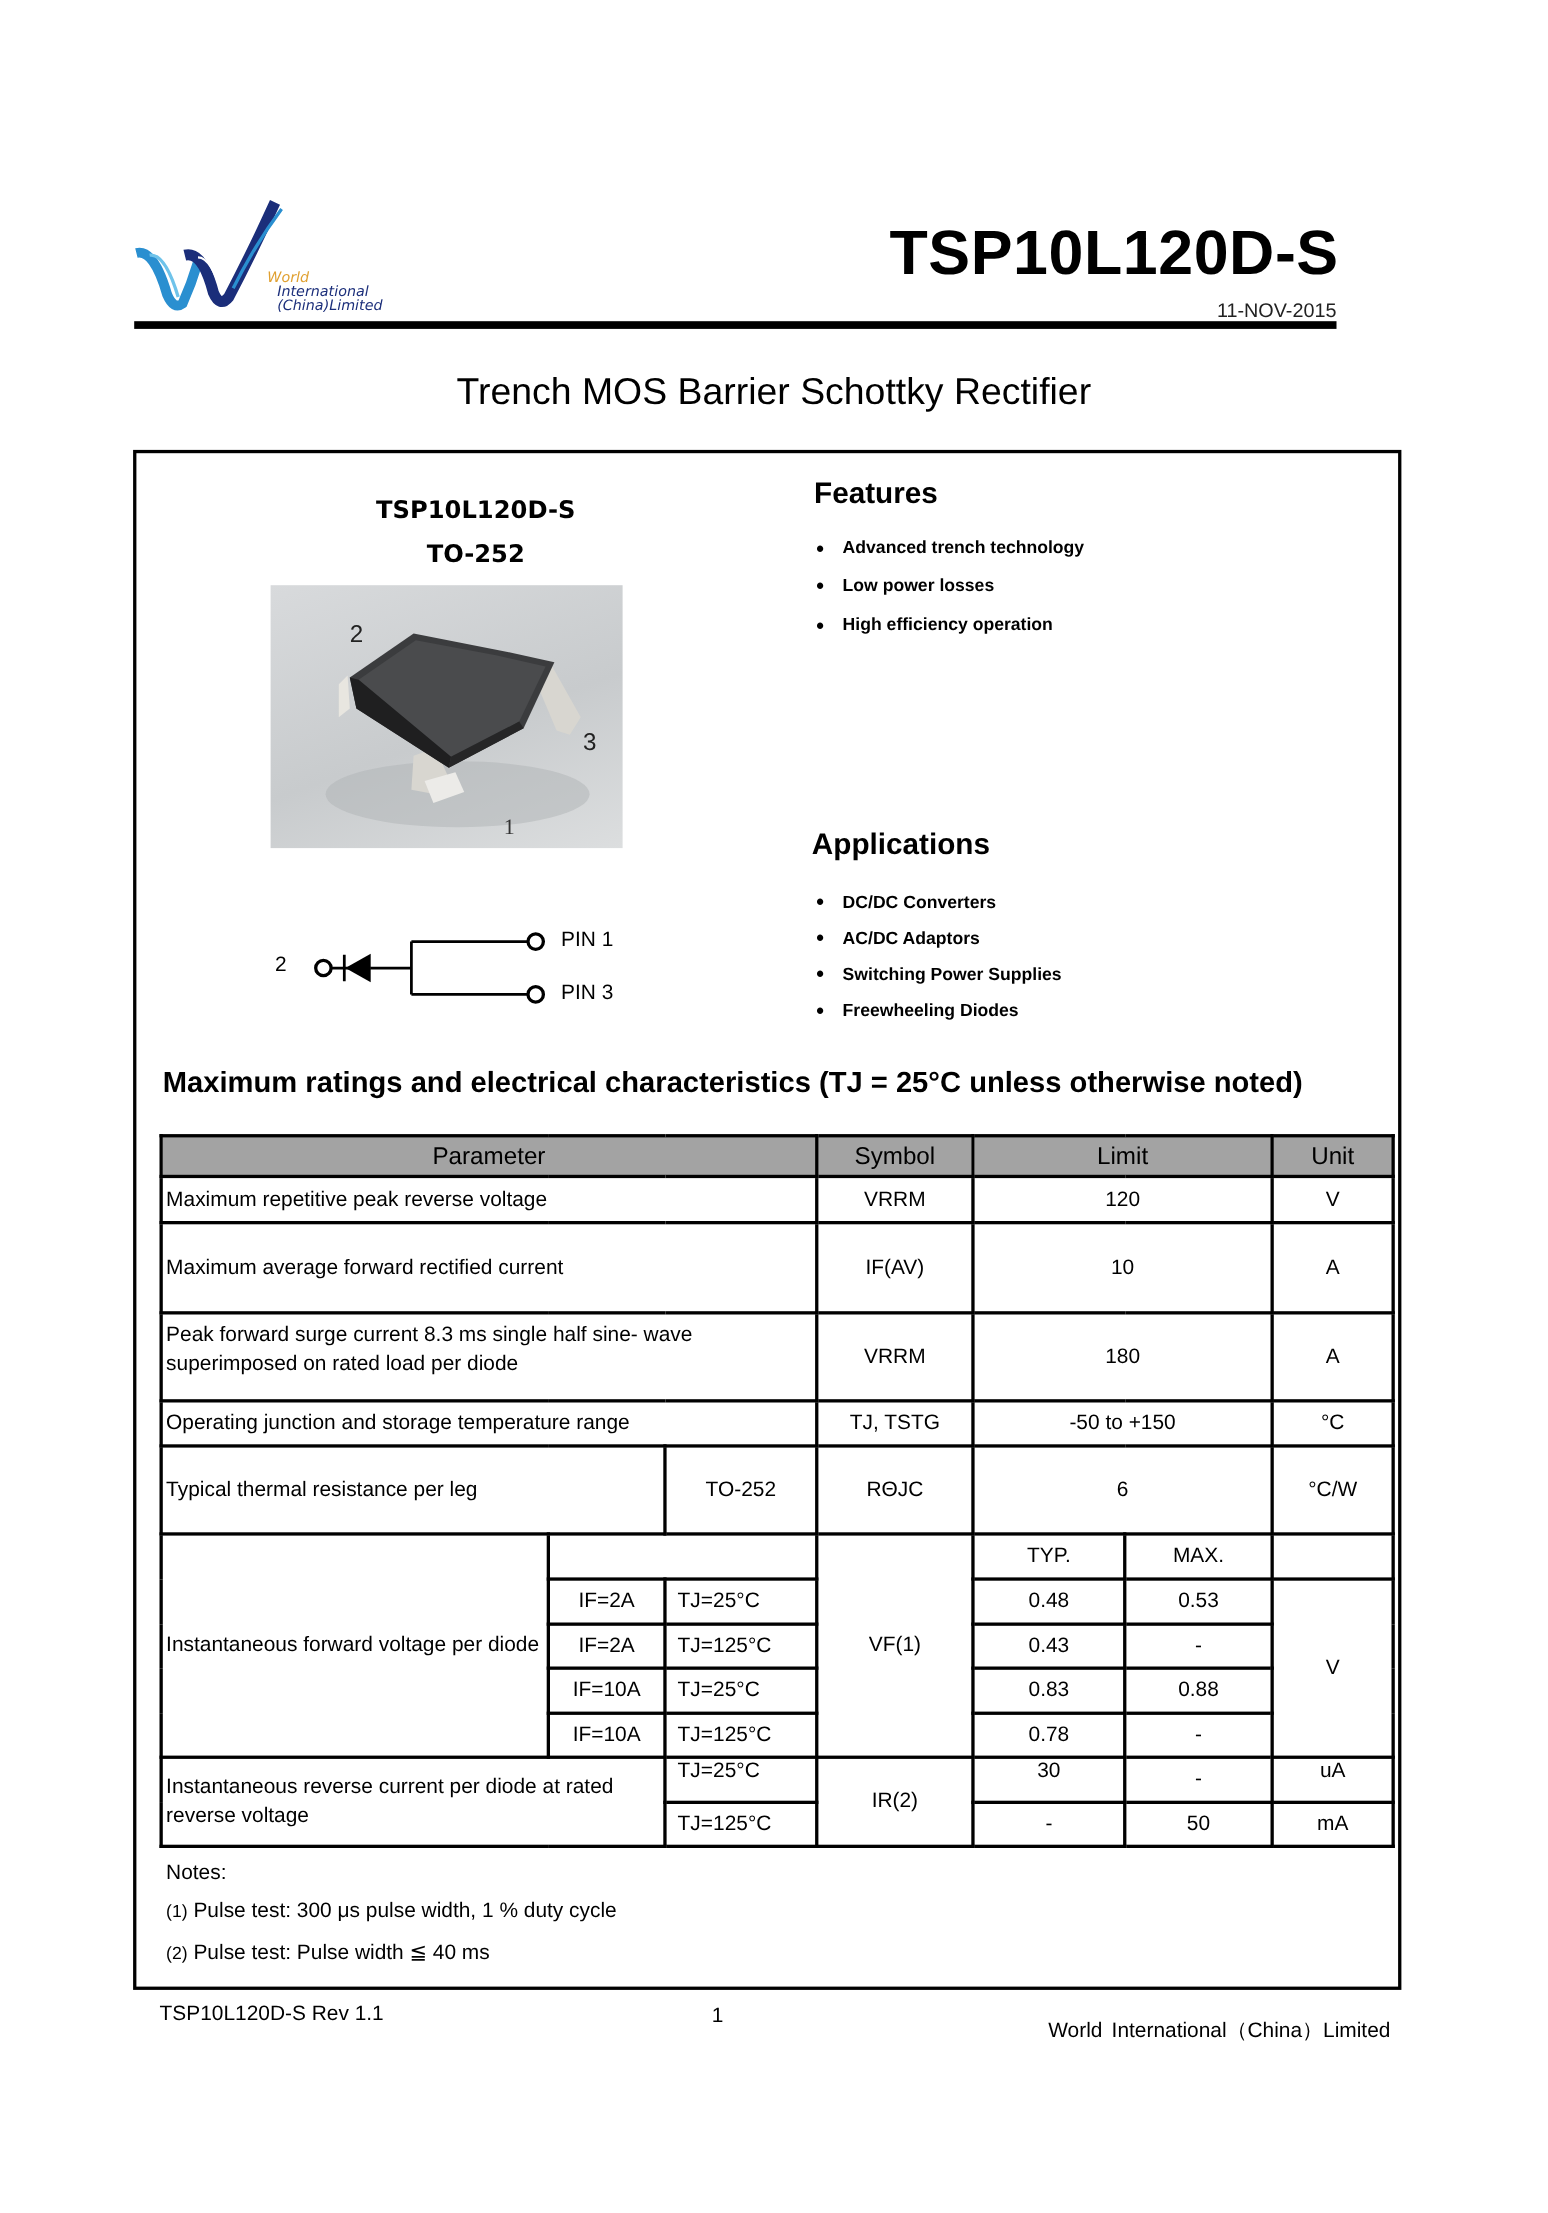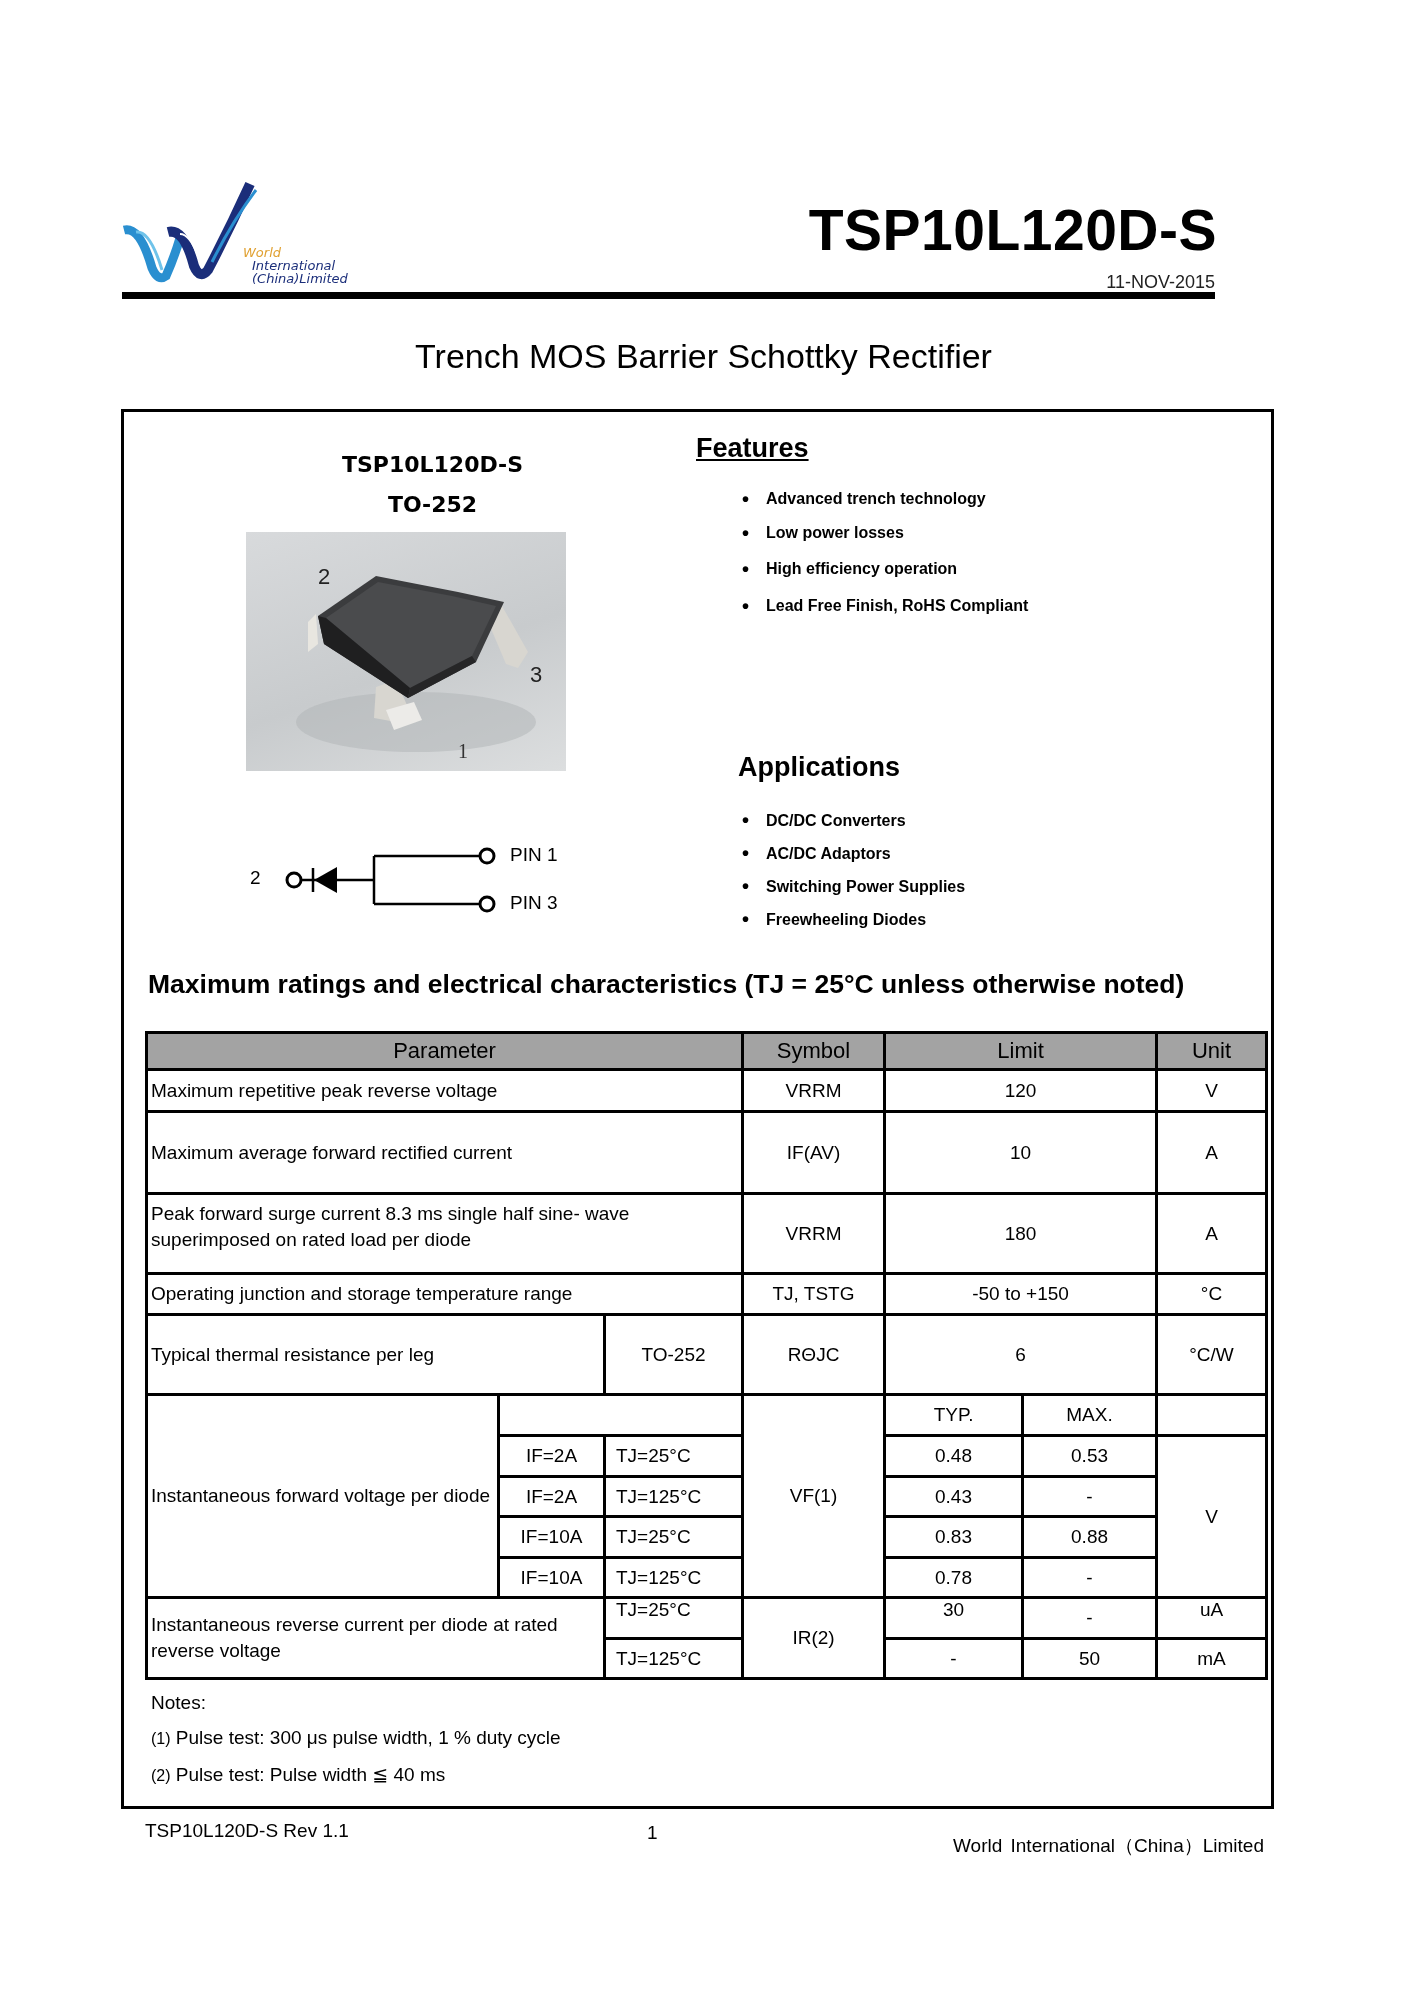--- a/index.html
+++ b/index.html
@@ -90,26 +90,25 @@
     <line x1="134" y1="20" x2="240" y2="20" stroke="#000" stroke-width="2.5"></line>
     <line x1="134" y1="68" x2="240" y2="68" stroke="#000" stroke-width="2.5"></line>
     <circle cx="247" cy="20" r="7" fill="none" stroke="#000" stroke-width="3"></circle>
     <circle cx="247" cy="68" r="7" fill="none" stroke="#000" stroke-width="3"></circle>
   </svg>
   <div class="sch-label" style="left:10px;top:31px;">2</div>
   <div class="sch-label" style="left:270px;top:8px;">PIN 1</div>
   <div class="sch-label" style="left:270px;top:56px;">PIN 3</div>
 </div>
 
-<div class="sec-head" style="left:696px;top:433px;text-decoration:underline;">Features</div>
+<div class="sec-head" style="left:740px;top:433px;">Features</div>
 <ul id="features-list" class="bullet-list" style="left:738px;top:478px;">
   <li>Advanced trench technology</li>
   <li>Low power losses</li>
   <li style="margin-top:2px;">High efficiency operation</li>
-  <li style="margin-top:3px;">Lead Free Finish, RoHS Compliant</li>
 </ul>
 
 <div class="sec-head" style="left:738px;top:752px;">Applications</div>
 <ul id="applications-list" class="bullet-list" style="left:738px;top:800px;">
   <li>DC/DC Converters</li>
   <li>AC/DC Adaptors</li>
   <li>Switching Power Supplies</li>
   <li>Freewheeling Diodes</li>
 </ul>
 

